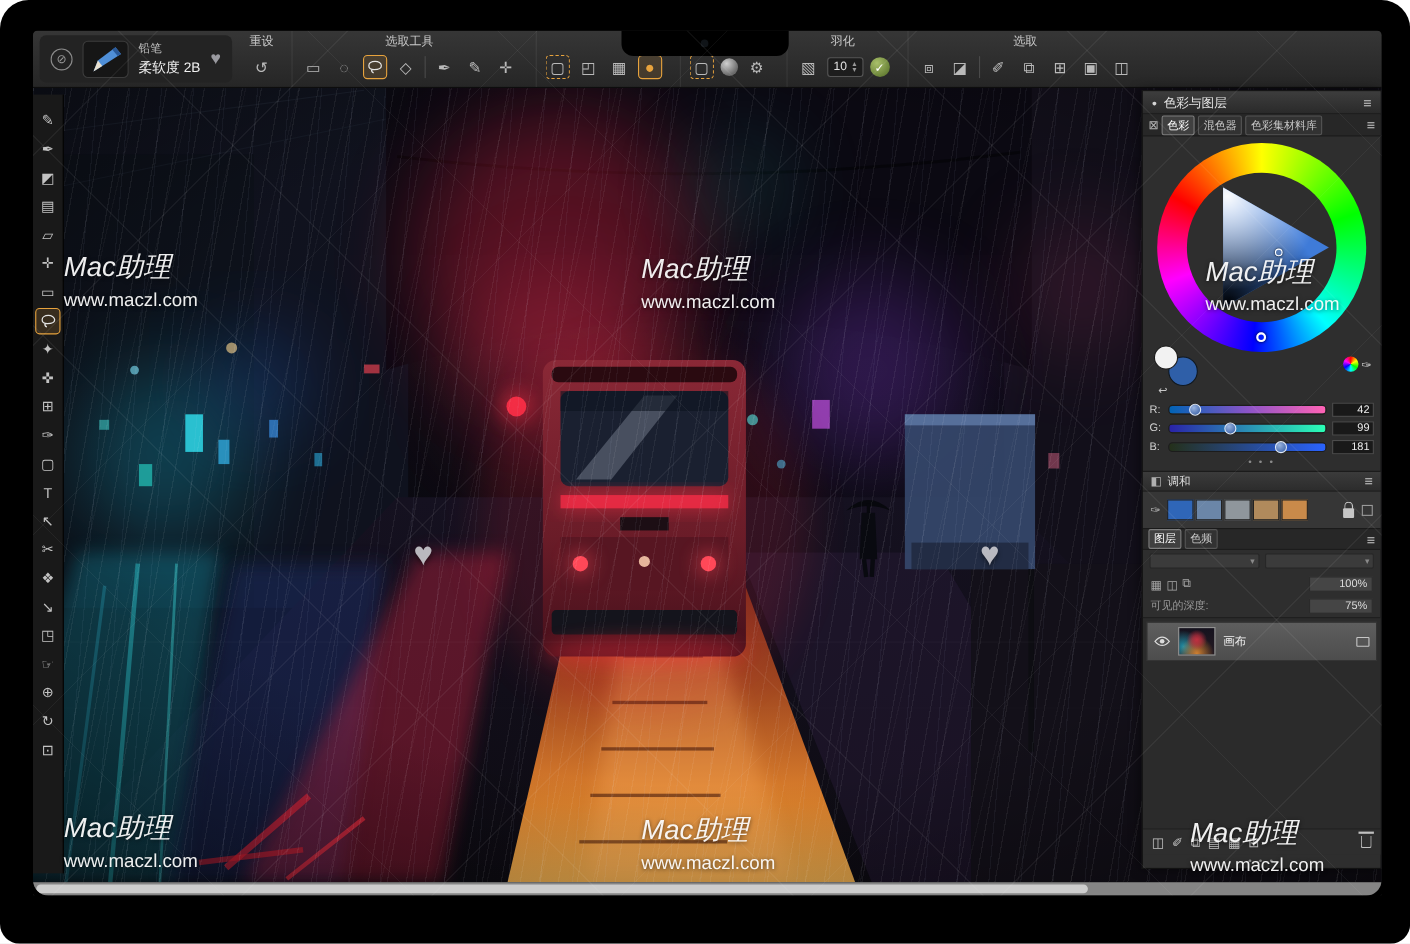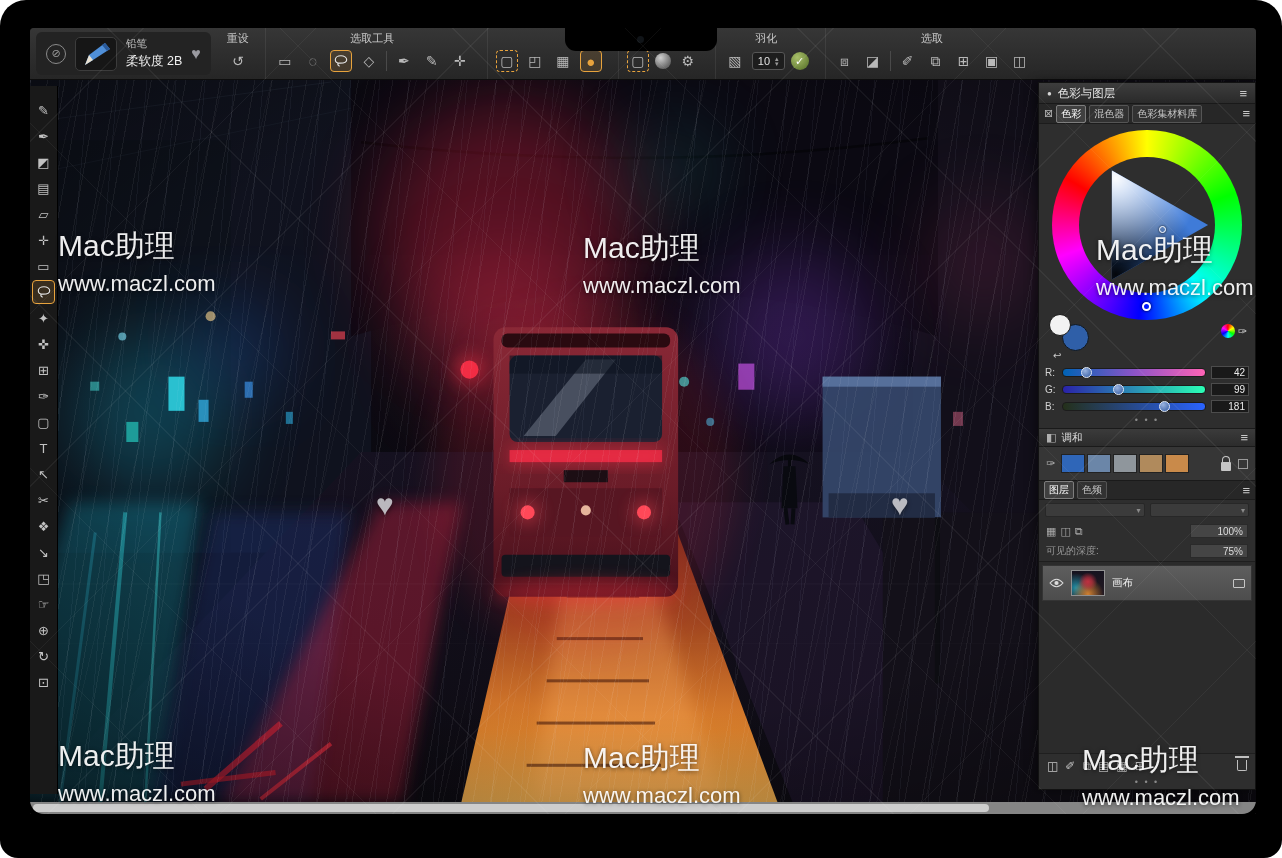--- a/index.html
+++ b/index.html
@@ -116,22 +116,22 @@
   .panel-bottom { height:24px; flex:none; background:#2e2e2e; border-top:1px solid #1f1f1f; display:flex; align-items:center; gap:7px; padding:0 8px; color:#c2c2c2; font-size:12px; }
   .trash { position:relative; width:10px; height:11px; border:1px solid #c0c0c0; border-top:none; border-radius:0 0 2px 2px; margin-left:auto; }
   .trash::before { content:''; position:absolute; left:-3px; top:-4px; width:14px; height:2px; background:#c0c0c0; }
   .panel-dots { height:12px; flex:none; text-align:center; color:#8a8a8a; font-size:9px; letter-spacing:2px; }
 
   
   .xlines { position:absolute; left:30px; right:26px; top:28px; bottom:44px; pointer-events:none; z-index:45;
     background: repeating-linear-gradient(45deg, rgba(255,255,255,0.05) 0 1px, transparent 1px 122px),
                 repeating-linear-gradient(-45deg, rgba(255,255,255,0.05) 0 1px, transparent 1px 122px); }
   .wm { position:absolute; z-index:50; color:rgba(255,255,255,0.93); text-shadow:0 1px 4px rgba(0,0,0,0.6); pointer-events:none; }
-  .wm .wm-t { font-size:30px; }
-  .wm .wm-u { font-size:22px; margin-top:4px;text-align:right; }
+  .wm .wm-t { font-size:25px;font-style:italic; }
+  .wm .wm-u { font-size:17px; margin-top:4px;text-align:right; }
   .wm1 { left:58px; top:226px; } .wm2 { left:583px; top:228px; } .wm3 { left:1096px; top:230px; }
   .wm4 { left:58px; top:736px; } .wm5 { left:583px; top:738px; } .wm6 { left:1082px; top:740px; }
 </style>
 </head>
 <body>
 
 <div class="laptop">
   <div class="screen">
 
     <div class="toolbar">

